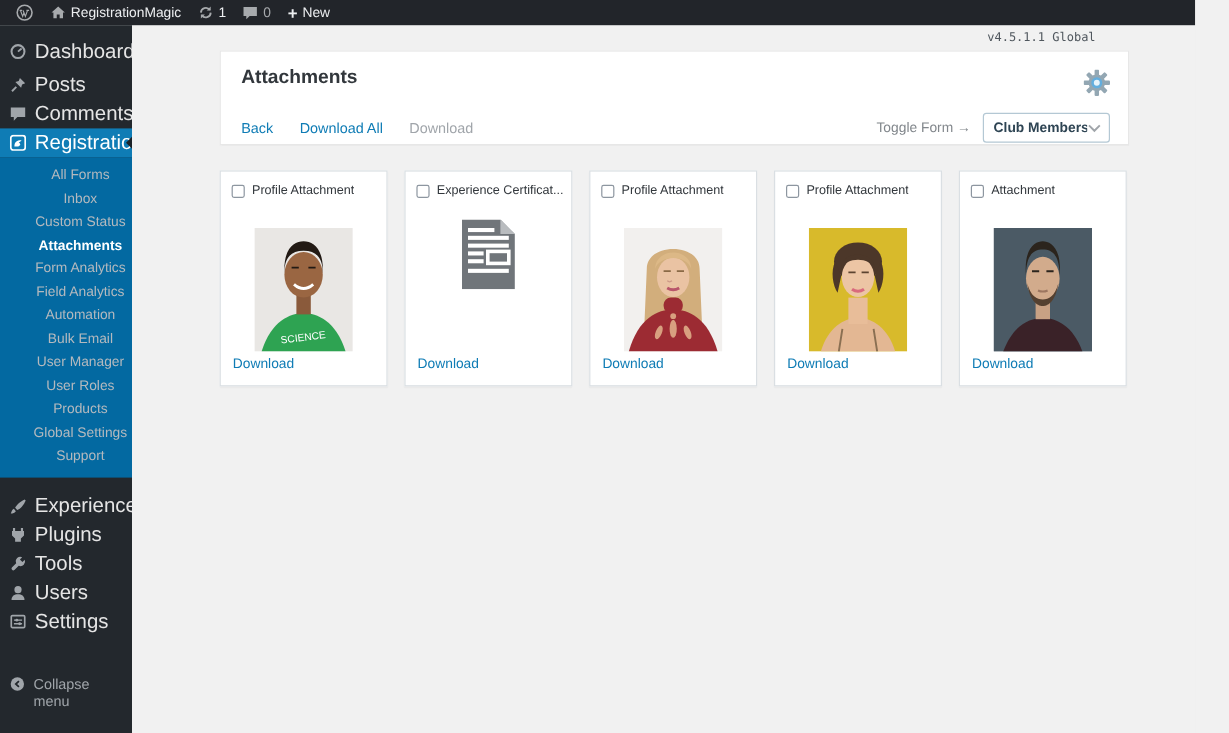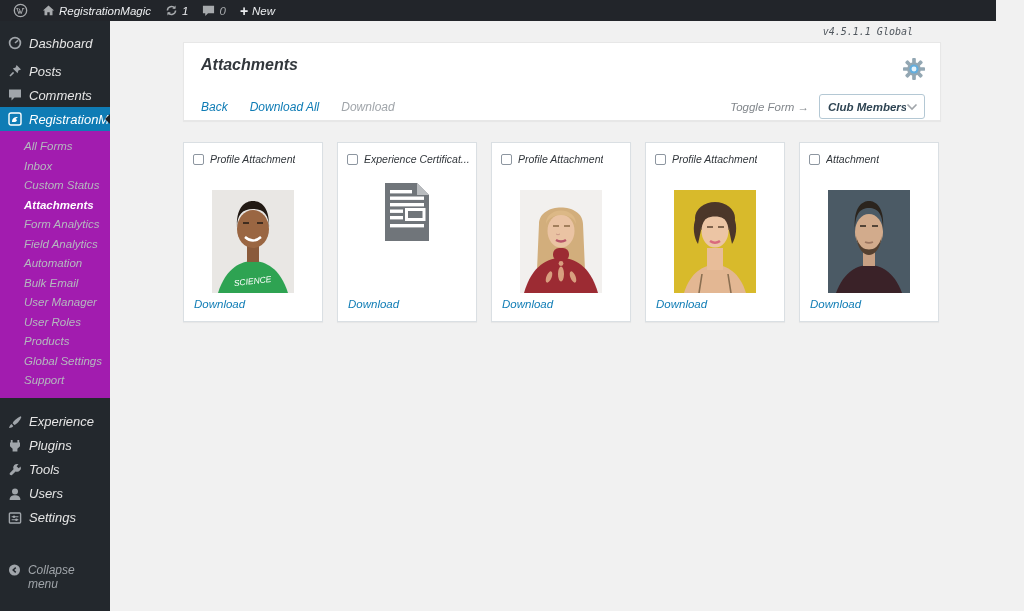--- a/index.html
+++ b/index.html
@@ -1,38 +1,38 @@
 <!DOCTYPE html>
 <html><head>
 <meta charset="utf-8">
 <style>
   * { margin:0; padding:0; box-sizing:border-box; }
   html,body { width:1024px; height:611px; }
   body { font-family:"Liberation Sans", sans-serif; background:#f1f1f1; }
-  .screen { position:relative; width:996px; height:611px; overflow:hidden; background:#f1f1f1;font-style:italic; }
+  .screen { position:relative; width:996px; height:611px; overflow:hidden; background:#f1f1f1; }
 
   
   .adminbar { position:absolute; top:0; left:0; right:0; height:21px; background:#22252a; display:flex; align-items:center; padding:0 6px; z-index:10; }
   .ab-item { display:flex; align-items:center; gap:4px; padding:0 7px; height:100%; color:#eceef0; font-size:11.5px; cursor:pointer; }
   .ab-item svg { display:block; }
   .ab-count { font-size:11.5px; }
   .ab-count.dim { color:#a7aaad; }
   .ab-plus { font-size:14px; font-weight:bold; color:#eceef0; line-height:1; }
 
   
   .sidebar { position:absolute; top:21px; left:0; bottom:0; width:110px; background:#23282d; color:#e5e5e5; }
-  .s-item { position:relative; display:flex; align-items:center; gap:7px; height:24px; padding:0 8px; font-size:13px; font-weight:400; cursor:pointer; }
+  .s-item { position:relative; display:flex; align-items:center; gap:7px; height:24px; padding:0 8px; font-size:17px; font-weight:400; cursor:pointer; }
   .s-item .ic { width:14px; height:14px; color:#a0a5aa; flex:0 0 14px; }
   .s-item.sep-top { margin-top:4px;text-align:right; }
   .s-item.active-parent { background:#0f7cb5; color:#fff; }
   .s-item.active-parent .ic { color:#fff; }
   .s-item.active-parent::after { content:""; position:absolute; right:0; top:50%; margin-top:-5px;
     border:5px solid transparent; border-right-color:#1b2228; }
   .sidebar-top { padding-top:10px; }
-  .submenu { background:#a21caf; padding:6px 0 7px; }
+  .submenu { background:#0369a1; padding:6px 0 7px;text-align:center; }
   .sub-item { display:block; padding:3px 0 3px 24px; font-size:11.5px; color:#b4b9be; line-height:13.5px; cursor:pointer; }
   .sub-item.active { color:#fff; font-weight:bold; }
   .lower { margin-top:12px; }
   .collapse { position:absolute; bottom:20px; left:0; right:0; display:flex; align-items:flex-start; gap:7px; padding:0 8px; color:#a0a5aa; font-size:12px; cursor:pointer; }
   .collapse .ic { width:14px; height:14px; }
 
   
   .content { position:absolute; left:110px; top:21px; right:0; bottom:0; background:#f1f1f1; }
   .version { position:absolute; top:5px; right:83px; font-family:"DejaVu Sans Mono", monospace; font-size:10px; color:#50575e; }
 

